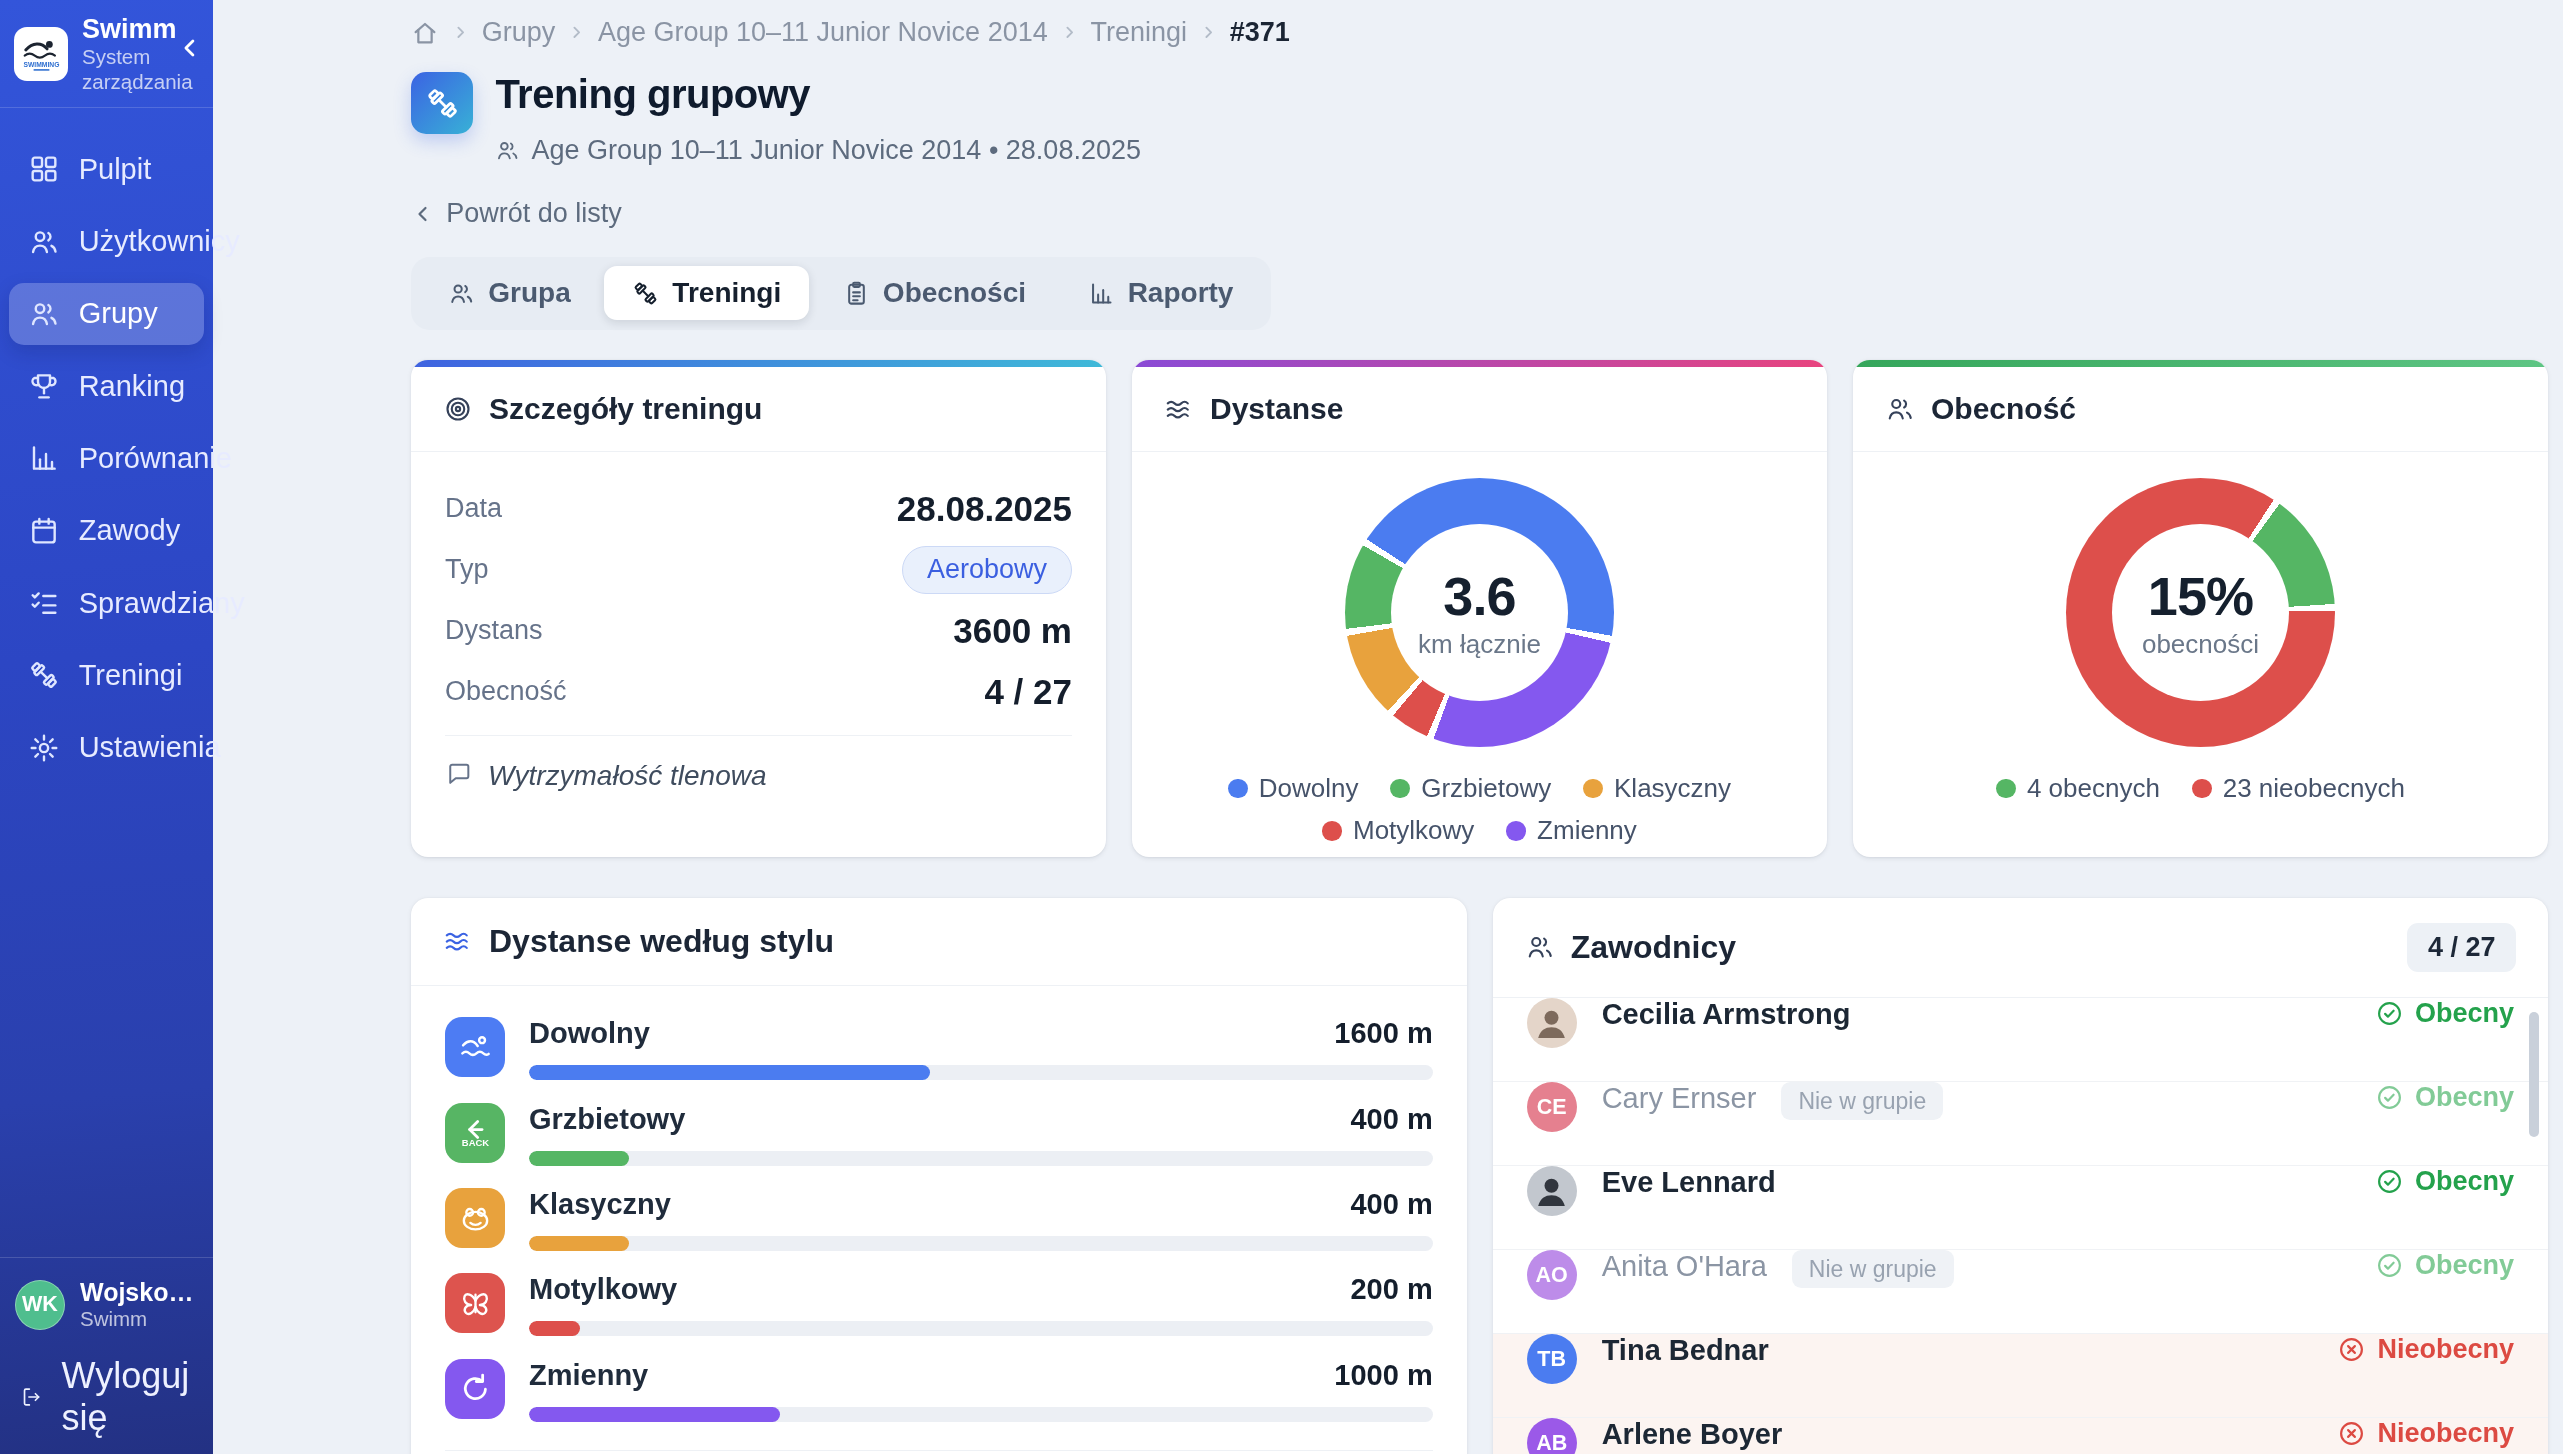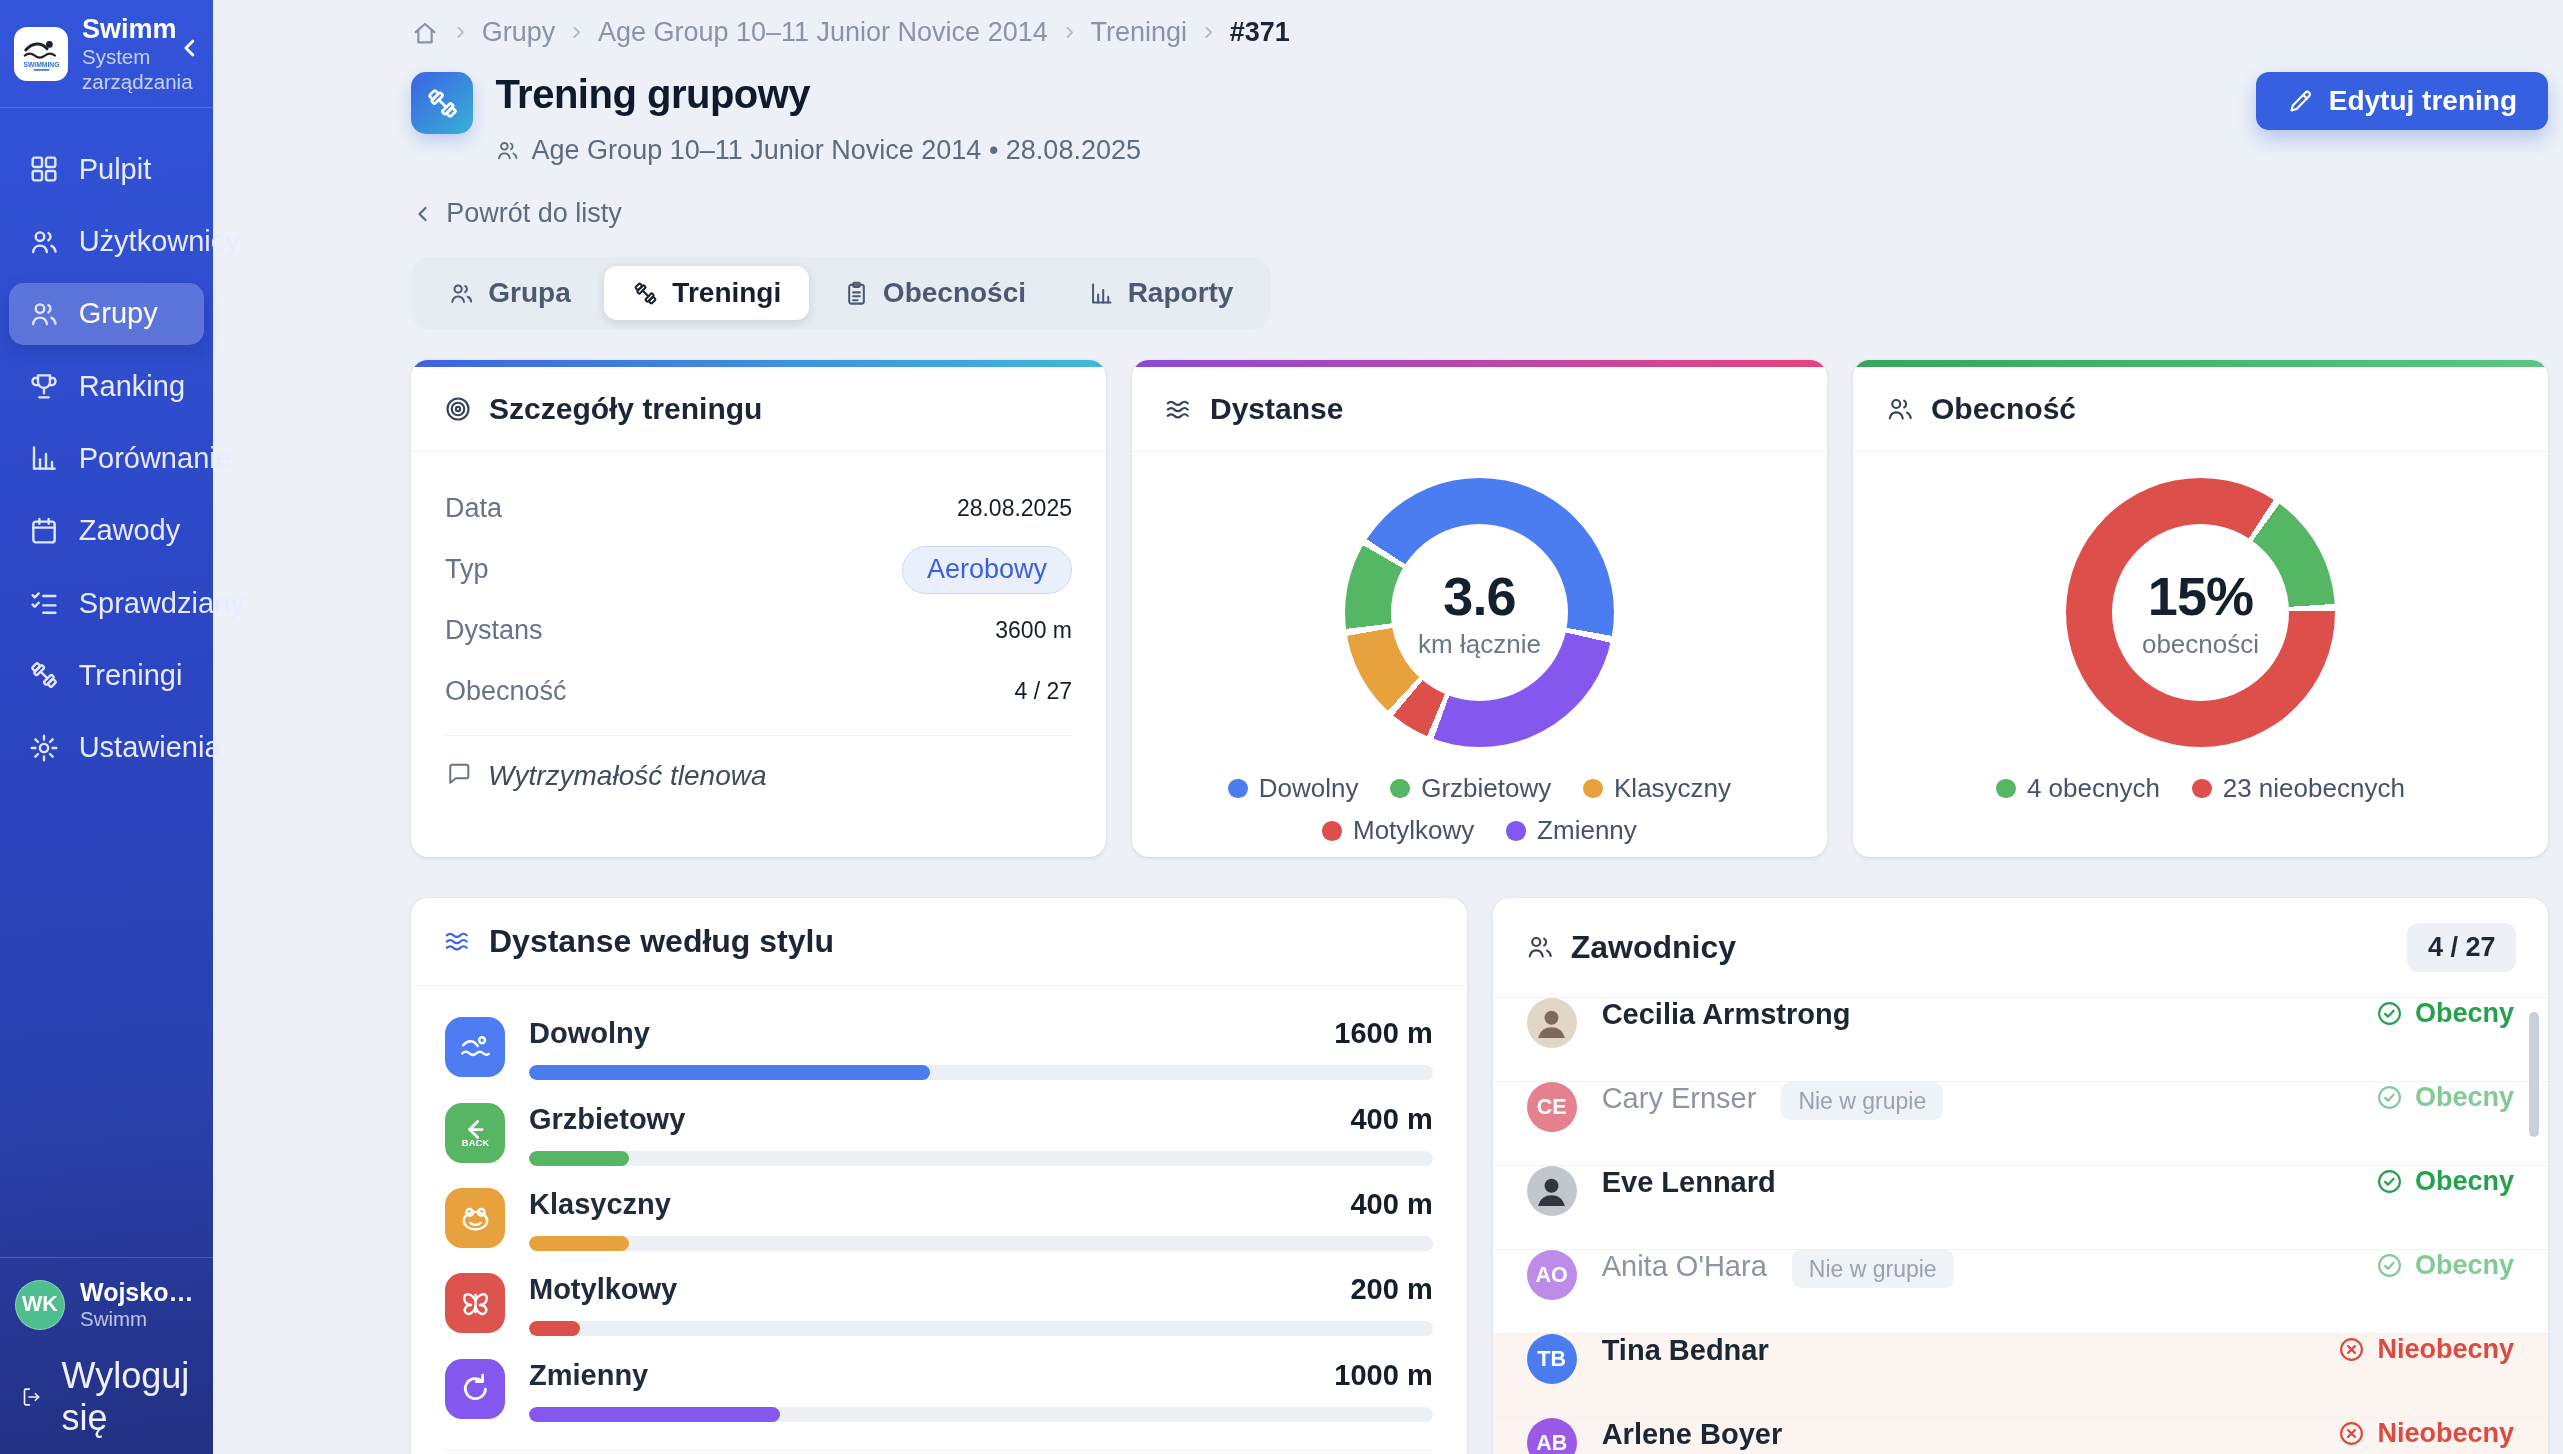--- a/index.html
+++ b/index.html
@@ -56,21 +56,21 @@
   .strip-a { background:linear-gradient(90deg,#3f63e0,#3fb9d8); }
   .strip-b { background:linear-gradient(90deg,#8a4bd6,#e8447e); }
   .strip-c { background:linear-gradient(90deg,#35a65b,#5ec584); }
   .card-head { display:flex; align-items:center; gap:16px; padding:25px 32px; border-bottom:0.9px solid #eef1f5; }
   .card-title { font-size:30px; font-weight:700; color:#1c2636; }
   .card-head .cico { color:#36425a; flex:0 0 30px; }
   
   .details-body { padding:26px 34px 0; }
   .d-row { display:flex; justify-content:space-between; align-items:center; height:61px; }
   .d-label { color:#66738a; font-size:27px; }
-  .d-value { color:#141e2c; font-size:23px; font-weight:400; }
+  .d-value { color:#141e2c; font-size:35px; font-weight:700; }
   .pill { background:#e9f0fc; border:1.9px solid #ccd9f6; color:#3b5fe0; border-radius:932px; padding:7.5px 24px; font-size:27px; font-weight:500; }
   .d-div { border:none; border-top:0.9px solid #eef1f5; margin-top:13px; }
   .note-row { display:flex; align-items:flex-start; gap:15px; margin-top:24px; color:#3f4c5e; font-style:italic; font-size:28px; }
   .note-row .cico { color:#66738a; font-style:normal; }
   
   .donut-wrap { display:flex; flex-direction:column; align-items:center; padding-top:26px; }
   .donut { width:269px; height:269px; border-radius:50%; position:relative; }
   .hole { position:absolute; inset:46px; background:#fff; border-radius:50%; display:flex; flex-direction:column; align-items:center; justify-content:center; }
   .center-val { font-size:54px; font-weight:800; color:#15202e; letter-spacing:-0.9px; }
   .center-lab { font-size:26px; color:#6a7789; margin-top:1.9px; }
@@ -364,26 +364,20 @@
     </div>
     <div class="title-col">
       <div class="page-title">Trening grupowy</div>
       <div class="page-sub">
         <svg class="ic" width="25" height="25" viewBox="0 0 24 24" stroke="currentColor" fill="none" stroke-width="1.8" stroke-linecap="round" stroke-linejoin="round">
             <use href="#sym-users"></use>
           </svg>
         <span>Age Group 10–11 Junior Novice 2014 • 28.08.2025</span>
       </div>
     </div>
-    <button class="edit-btn">
-      <svg class="ic" width="27" height="27" viewBox="0 0 24 24" stroke="currentColor" fill="none" stroke-width="1.9" stroke-linecap="round" stroke-linejoin="round">
-          <use href="#sym-pencil"></use>
-        </svg>
-      <span>Edytuj trening</span>
-    </button>
   </div>
 
   <div class="back-link">
     <svg class="ic" width="24" height="24" viewBox="0 0 24 24" stroke="currentColor" fill="none" stroke-width="2.2" stroke-linecap="round" stroke-linejoin="round">
         <use href="#sym-chev-l"></use>
       </svg>
     <span>Powrót do listy</span>
   </div>
 
   <div class="tabs">

